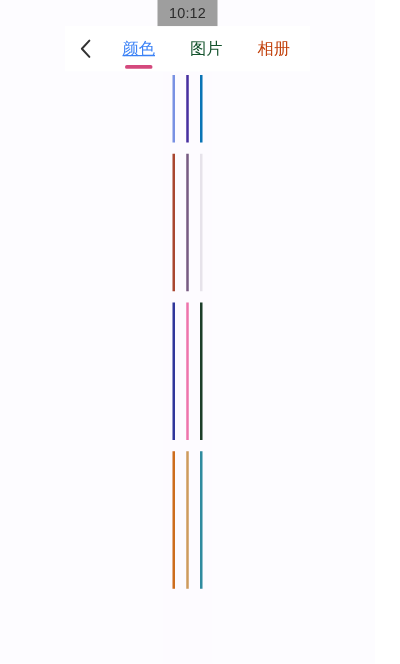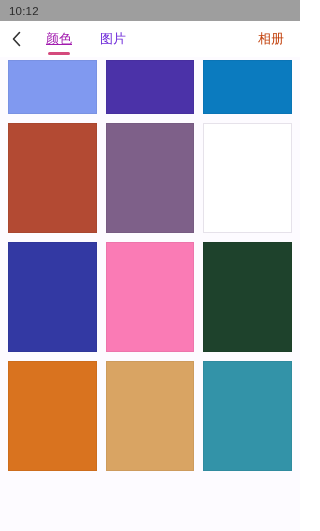--- a/index.html
+++ b/index.html
@@ -6,20 +6,21 @@
   html, body {
     width:300px; height:531px;
     font-family:"Liberation Sans", sans-serif;
     background:#ffffff;
     overflow:hidden;
   }
   .phone {
     width:300px; height:531px;
     display:flex; flex-direction:column;
     background:#fdfcff;
+    align-items:center;
   }
 
   
   .status-bar {
     height:21px; flex:0 0 21px;
     background:#9e9e9e;
     display:flex; align-items:center;
     padding:0 9px;
   }
   .status-clock {
@@ -43,21 +44,21 @@
   }
   .back-btn svg { display:block; }
   .tabs-left {
     display:flex; align-items:stretch;
   }
   .tab {
     position:relative;
     display:flex; align-items:center; justify-content:center;
     padding:0 14px;
     font-size:13px;
-    color:#6d28d9;
+    color:#14532d;
     cursor:pointer;
     white-space:nowrap;
   }
   .tab.active { color:#e0487f; }
   .tab .tab-underline {
     position:absolute;
     bottom:2px; left:50%;
     transform:translateX(-50%);
     width:22px; height:3px;
     border-radius:1.5px;
@@ -108,21 +109,21 @@
 
     <div class="back-btn">
       <span>
         <svg width="11" height="16" viewBox="0 0 11 16" fill="none">
           <path d="M8.5 1.5 L2.5 8 L8.5 14.5" stroke="#333333" stroke-width="1.6" stroke-linecap="round" stroke-linejoin="round"></path>
         </svg>
       </span>
     </div>
 
     <div class="tabs-left">
-      <div class="tab active" style="color: #a21caf; text-decoration: underline;">
+      <div class="tab active" style="color: #3b82f6; text-decoration: underline;">
         <span>颜色</span>
         <span class="tab-underline" style="background: rgb(212, 73, 125);"></span>
       </div>
       <div class="tab">
         <span>图片</span>
       </div>
     </div>
 
     <div class="tab-spacer"></div>
 

